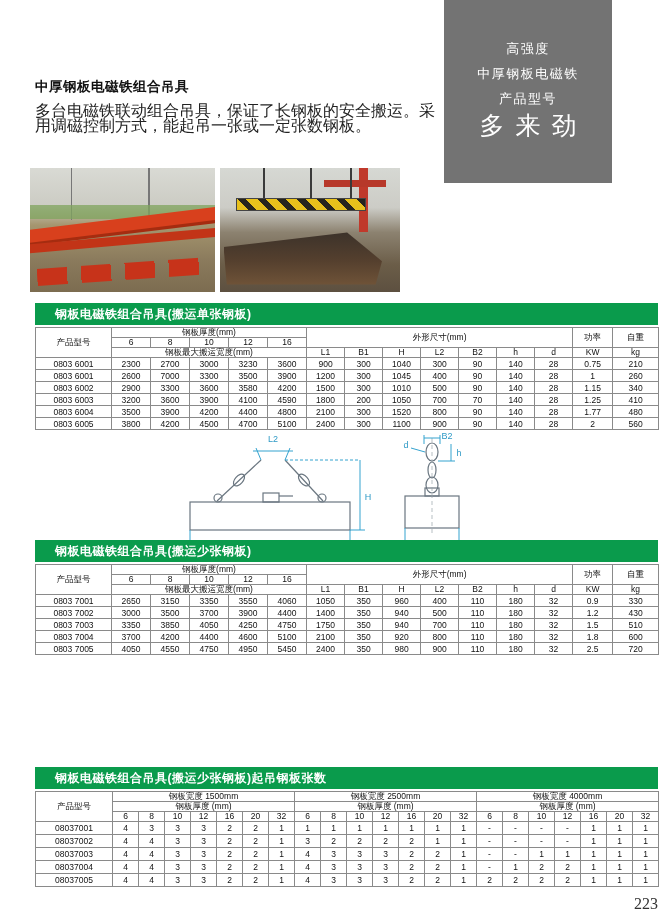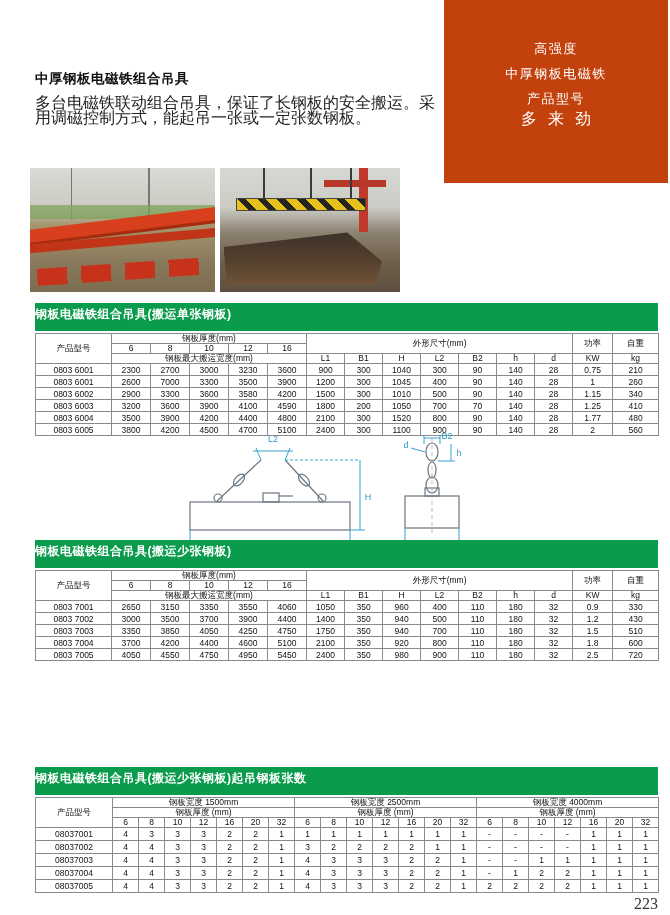--- a/index.html
+++ b/index.html
@@ -3,46 +3,46 @@
 <meta charset="utf-8">
 <style>
   * { margin:0; padding:0; box-sizing:border-box; }
   html,body { background:#ffffff; }
   body {
     width:670px; height:915px; position:relative; overflow:hidden;
     font-family:"Liberation Sans", sans-serif; color:#1a1a1a;
   }
   
   .intro { position:absolute; left:35px; top:70px; width:406px; }
-  .intro h1 { font-size:13.5px; font-weight:bold; color:#111; margin-bottom:7px; letter-spacing:0.5px; }
+  .intro h1 { font-size:13.5px; font-weight:bold; color:#111; margin-bottom:7px; letter-spacing:0.5px;margin-top:8px; }
   .intro p { font-size:16px; line-height:15px; color:#222; }
   
-  .badge { position:absolute; left:444px; top:0; width:224px; height:183px; background:#c2410c; text-align:center; padding-top:36px; }
+  .badge { position:absolute; left:444px; top:0; width:168px; height:183px; background:#737373; text-align:center; padding-top:36px; }
   .badge-line { color:#fff; font-size:13px; line-height:25px; letter-spacing:1.5px; font-weight:500; }
   .logo { margin:4px auto 0; width:156px; height:56px; }
-  .brand-cn { color:#fff; font-size:16px; font-weight:500; letter-spacing:11px; padding-left:11px; margin-top:-2px; }
+  .brand-cn { color:#fff; font-size:25px; font-weight:500; letter-spacing:11px; padding-left:11px; margin-top:-2px; }
   
   .photos { position:absolute; left:30px; top:168px; display:flex; gap:5px; }
   .photo { position:relative; height:124px; overflow:hidden; }
   .photo1 { width:185px; background:linear-gradient(180deg,#d9dad4 0%,#ccccc4 30%,#a5966f 46%,#8a7a5c 75%,#7c6c50 100%); }
   .p1-trees { position:absolute; left:0; top:30%; width:100%; height:11%; background:#7fa45e; opacity:.75; }
   .p1-pole { position:absolute; top:0; width:1.5px; height:42%; background:#777; }
   .p1-beam { position:absolute; left:-8%; top:40%; width:120%; height:13px; background:#d8401d; transform:rotate(-7deg); box-shadow:0 3px 0 #a52c10; }
   .p1-beam2 { position:absolute; left:-4%; top:55%; width:110%; height:9px; background:#c23417; transform:rotate(-5deg); }
   .p1-magnets { position:absolute; left:4%; bottom:10%; width:94%; height:17px; background:repeating-linear-gradient(90deg,#c7331a 0 30px, rgba(0,0,0,0) 30px 44px); transform:rotate(-4deg); }
   .photo2 { width:180px; background:linear-gradient(180deg,#d6d8d3 0%,#ccccc6 32%,#8c8270 52%,#6b5d48 78%,#5d5040 100%); }
   .p2-crane { position:absolute; right:18%; top:0; width:9px; height:52%; background:#c0392b; }
   .p2-crane2 { position:absolute; right:8%; top:10%; width:34%; height:7px; background:#b7382a; }
   .p2-beam { position:absolute; left:9%; top:24%; width:72%; height:13px; background:repeating-linear-gradient(45deg,#e8c11c 0 8px,#26241e 8px 14px); border:1px solid #444; }
   .p2-chain { position:absolute; top:0; width:2px; height:26%; background:#3a3a3a; }
   .p2-stack { position:absolute; left:2%; bottom:6%; width:88%; height:42%; background:linear-gradient(180deg,#3c322a 0%,#55402e 55%,#6f5338 100%); clip-path:polygon(0 28%, 78% 0, 100% 55%, 96% 100%, 2% 100%); }
   
   .tablewrap { position:absolute; left:35px; width:623px; }
   .t1 { top:303px; } .t2 { top:540px; } .t3 { top:767px; }
-  .bar { height:28px; background:#0a9b4c; color:#fff; font-weight:bold; font-size:12px; line-height:22px; letter-spacing:0.5px; }
+  .bar { height:22px; background:#0a9b4c; color:#fff; font-weight:bold; font-size:12px; line-height:22px; padding-left:20px; letter-spacing:0.5px; }
   table { width:100%; border-collapse:collapse; table-layout:fixed; margin-top:2px; border:1px solid #555; }
   th, td { border:1px solid #8a8a8a; text-align:center; font-weight:normal; color:#111; overflow:hidden; white-space:nowrap; padding:0; }
   thead th { height:10px; font-size:8.5px; line-height:9px; }
   tbody td { height:12px; font-size:8.5px; line-height:10px; }
   .t3 tbody td { height:13px; }
   
   .diagram { position:absolute; left:175px; top:430px; width:330px; height:128px; }
   .diagram svg { width:100%; height:100%; }
   .dim { stroke:#35a3cf; stroke-width:1; fill:none; }
   .dev { stroke:#6a7680; stroke-width:1.2; fill:none; }

